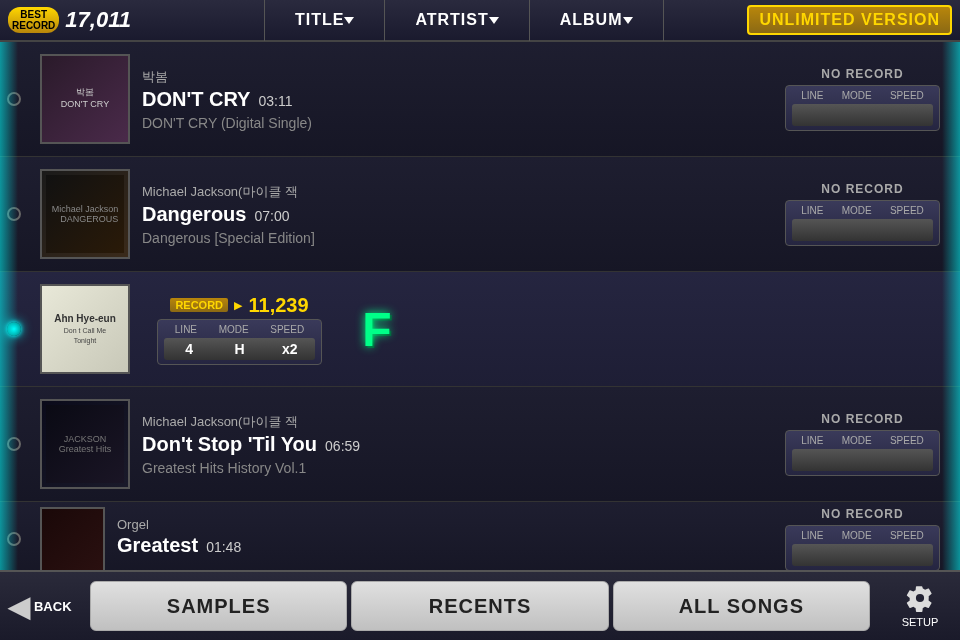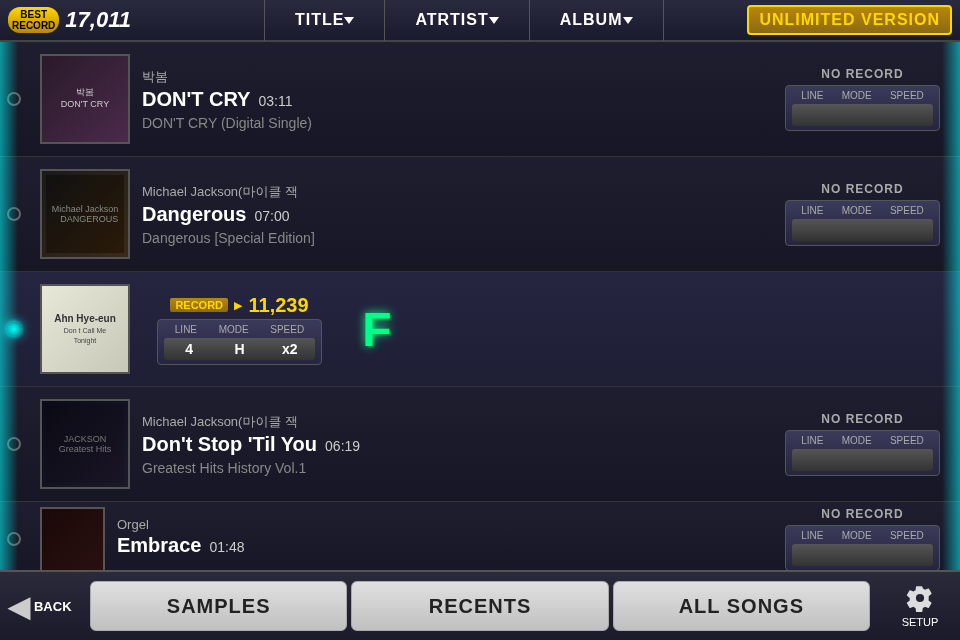--- a/index.html
+++ b/index.html
@@ -545,21 +545,21 @@
       <div class="art-jackson">
         <div style="width:100%;height:100%;background:linear-gradient(135deg,#0a0a14,#1a1525);display:flex;flex-direction:column;align-items:center;justify-content:center;">
           <span style="color:#777;font-size:9px;text-align:center;">JACKSON<br>Greatest Hits</span>
         </div>
       </div>
     </div>
     <div class="song-info">
       <div class="song-artist">Michael Jackson(마이클 잭</div>
       <div class="title-row">
         <div class="song-title">Don't Stop 'Til You</div>
-        <span class="song-duration">06:19</span>
+        <span class="song-duration">06:59</span>
       </div>
       <div class="song-album">Greatest Hits History Vol.1</div>
     </div>
     <div class="record-panel">
       <div class="no-record-label">NO RECORD</div>
       <div class="record-stats-bar">
         <div class="stat-headers">
           <span>LINE</span>
           <span>MODE</span>
           <span>SPEED</span>
@@ -572,21 +572,21 @@
   <div class="song-row last-partial">
     <div class="radio-btn">
       <div class="radio-circle"></div>
     </div>
     <div class="album-art" style="width:65px;height:65px;">
       <div class="art-orgel" style="background:linear-gradient(135deg,#1a0808,#2a1010);width:100%;height:100%;"></div>
     </div>
     <div class="song-info">
       <div class="song-artist">Orgel</div>
       <div class="title-row">
-        <div class="song-title">Embrace</div>
+        <div class="song-title">Greatest</div>
         <span class="song-duration">01:48</span>
       </div>
     </div>
     <div class="record-panel">
       <div class="no-record-label">NO RECORD</div>
       <div class="record-stats-bar">
         <div class="stat-headers">
           <span>LINE</span>
           <span>MODE</span>
           <span>SPEED</span>

